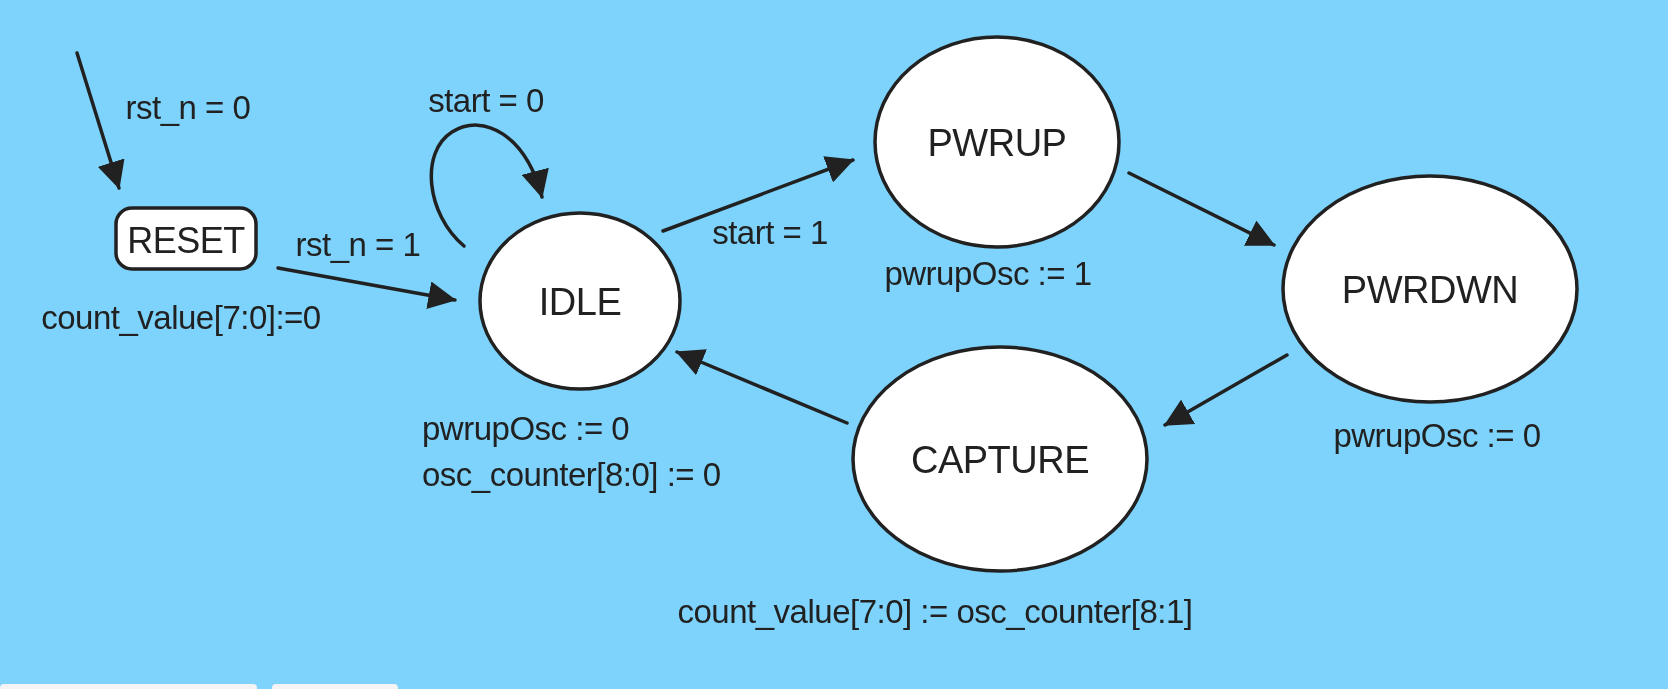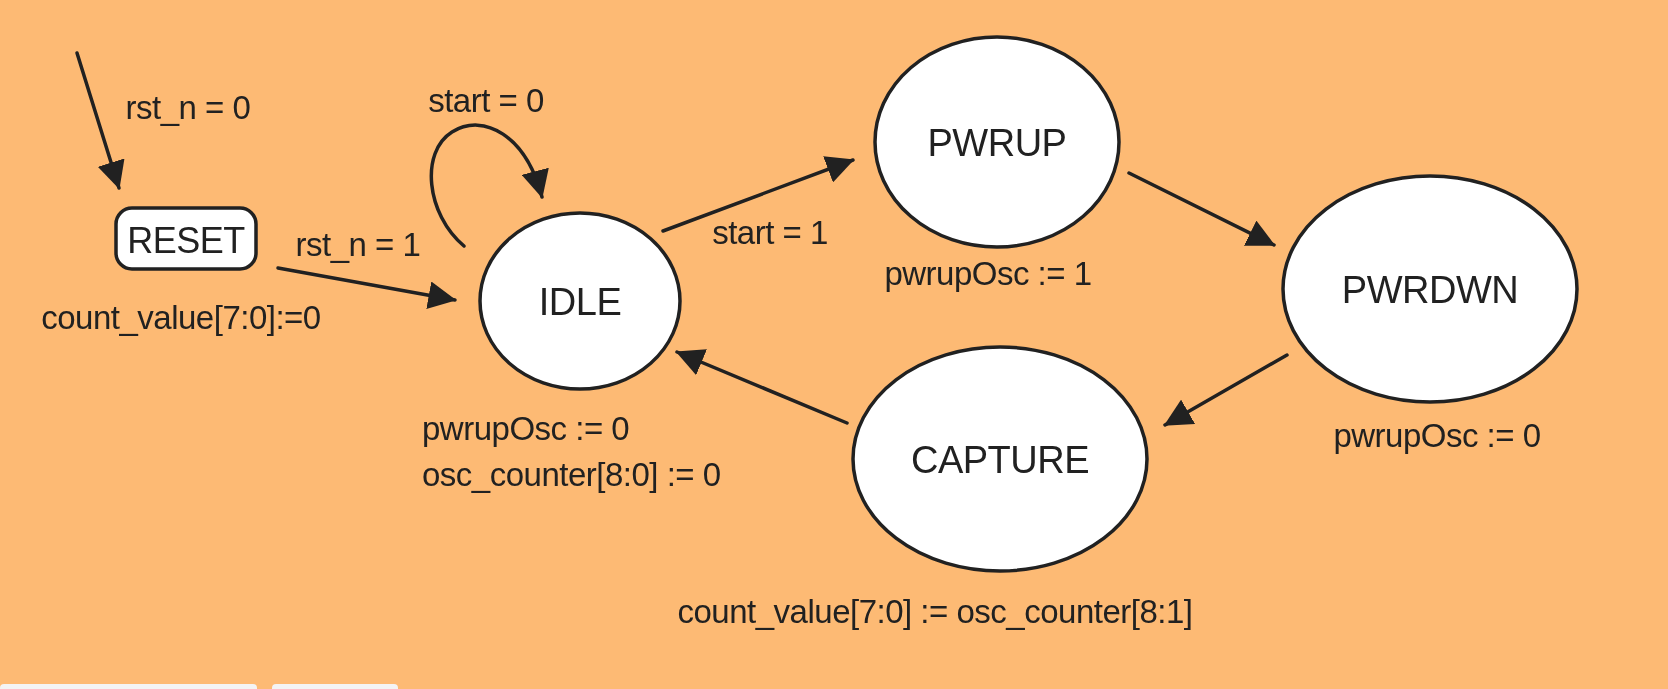--- a/index.html
+++ b/index.html
@@ -4,21 +4,21 @@
 <style>
   html, body {
     margin: 0;
     padding: 0;
     background: #ffffff;
   }
   .canvas {
     position: relative;
     width: 1668px;
     height: 689px;
-    background: #fdba74;
+    background: #7dd3fc;
     overflow: hidden;
     font-family: "Liberation Sans", sans-serif;
   }
   svg.fsm {
     position: absolute;
     inset: 0;
     display: block;
   }
   .node-shape {
     fill: #ffffff;

